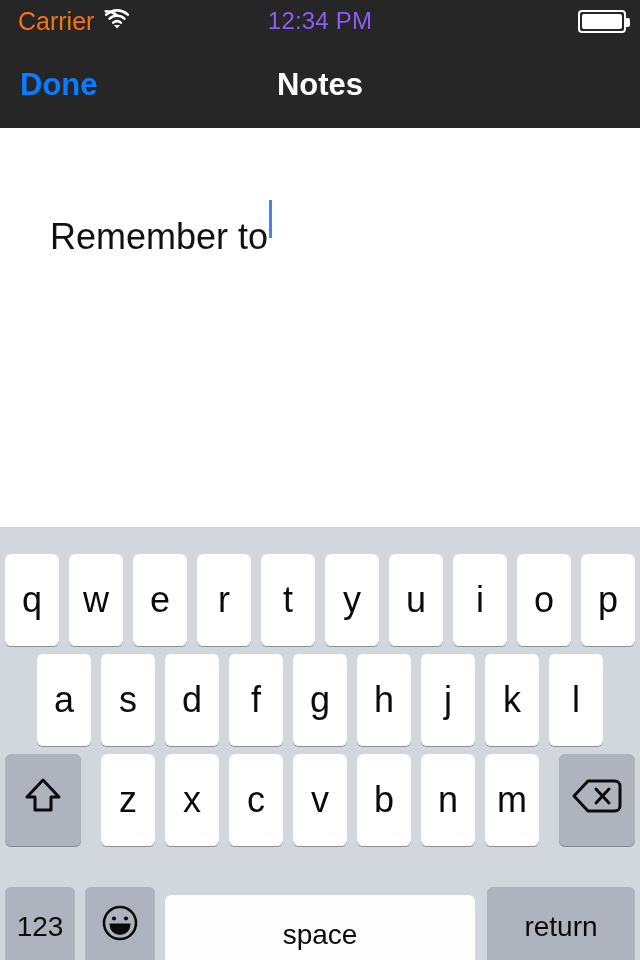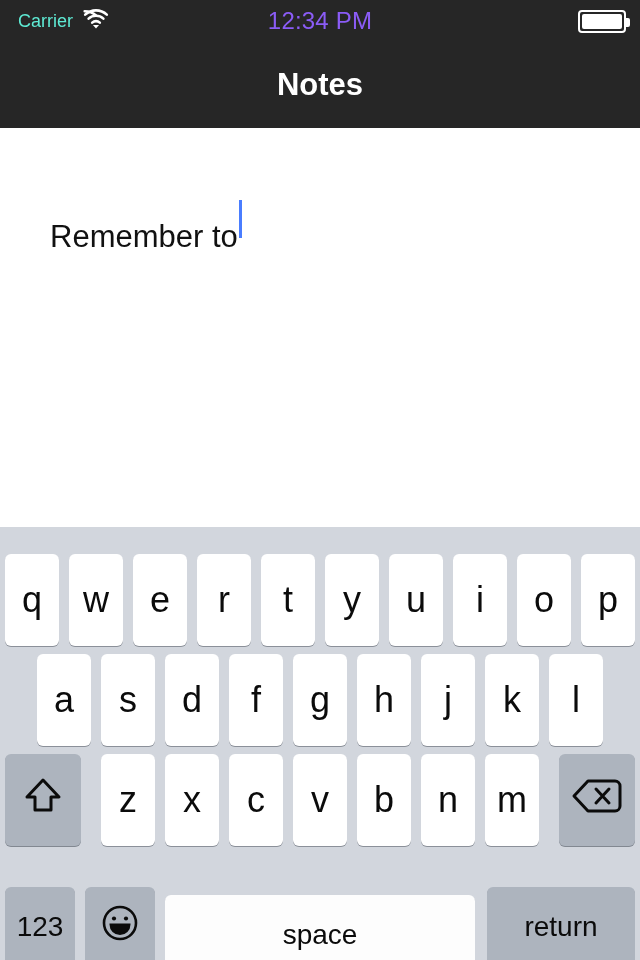--- a/index.html
+++ b/index.html
@@ -19,21 +19,21 @@
   .status-bar {
     position:absolute; left:0; top:0;
     width:640px; height:42px;
     background:#262626;
     color:#ffffff;
   }
   .status-left {
     position:absolute; left:18px; top:0; height:42px;
     display:flex; align-items:center; gap:9px;
   }
-  .carrier-label { font-size:18px; line-height:25px; color:#5eead4; }
+  .carrier-label { font-size:25px; line-height:25px; color:#f97316; }
   .wifi-icon { display:block; }
   .status-time {
     position:absolute; left:0; top:0; width:640px; height:42px;
     display:flex; align-items:center; justify-content:center;
     font-size:24px; color:#8b5cf6; letter-spacing:0.2px;
   }
   .status-right {
     position:absolute; right:14px; top:0; height:42px;
     display:flex; align-items:center;
   }
@@ -73,21 +73,21 @@
   .note-area {
     position:absolute; left:0; top:128px;
     width:640px; height:399px;
     background:#ffffff;
   }
   .note-text-wrap {
     position:absolute; left:50px; top:55px;
     display:flex; align-items:center;
   }
   .note-text {
-    font-size:31px; color:#111111; line-height:34px;
+    font-size:36px; color:#111111; line-height:34px;
     white-space:pre;
     margin-top:37px;
   }
   .caret {
     display:inline-block;
     width:3px; height:38px;
     background:#4a7dff;
     margin-left:1px;
   }
 
@@ -149,20 +149,21 @@
     <div class="status-time">12:34 PM</div>
     <div class="status-right">
       <div class="battery">
         <div class="battery-fill"></div>
         <div class="battery-nub"></div>
       </div>
     </div>
   </div>
 
   <div class="nav-bar">
+    <div class="nav-done">Done</div>
     <div class="nav-title">Notes</div>
   </div>
 
   <div class="note-area">
     <div class="note-text-wrap">
       <span class="note-text">Remember to</span>
       <span class="caret"></span>
     </div>
   </div>
 

